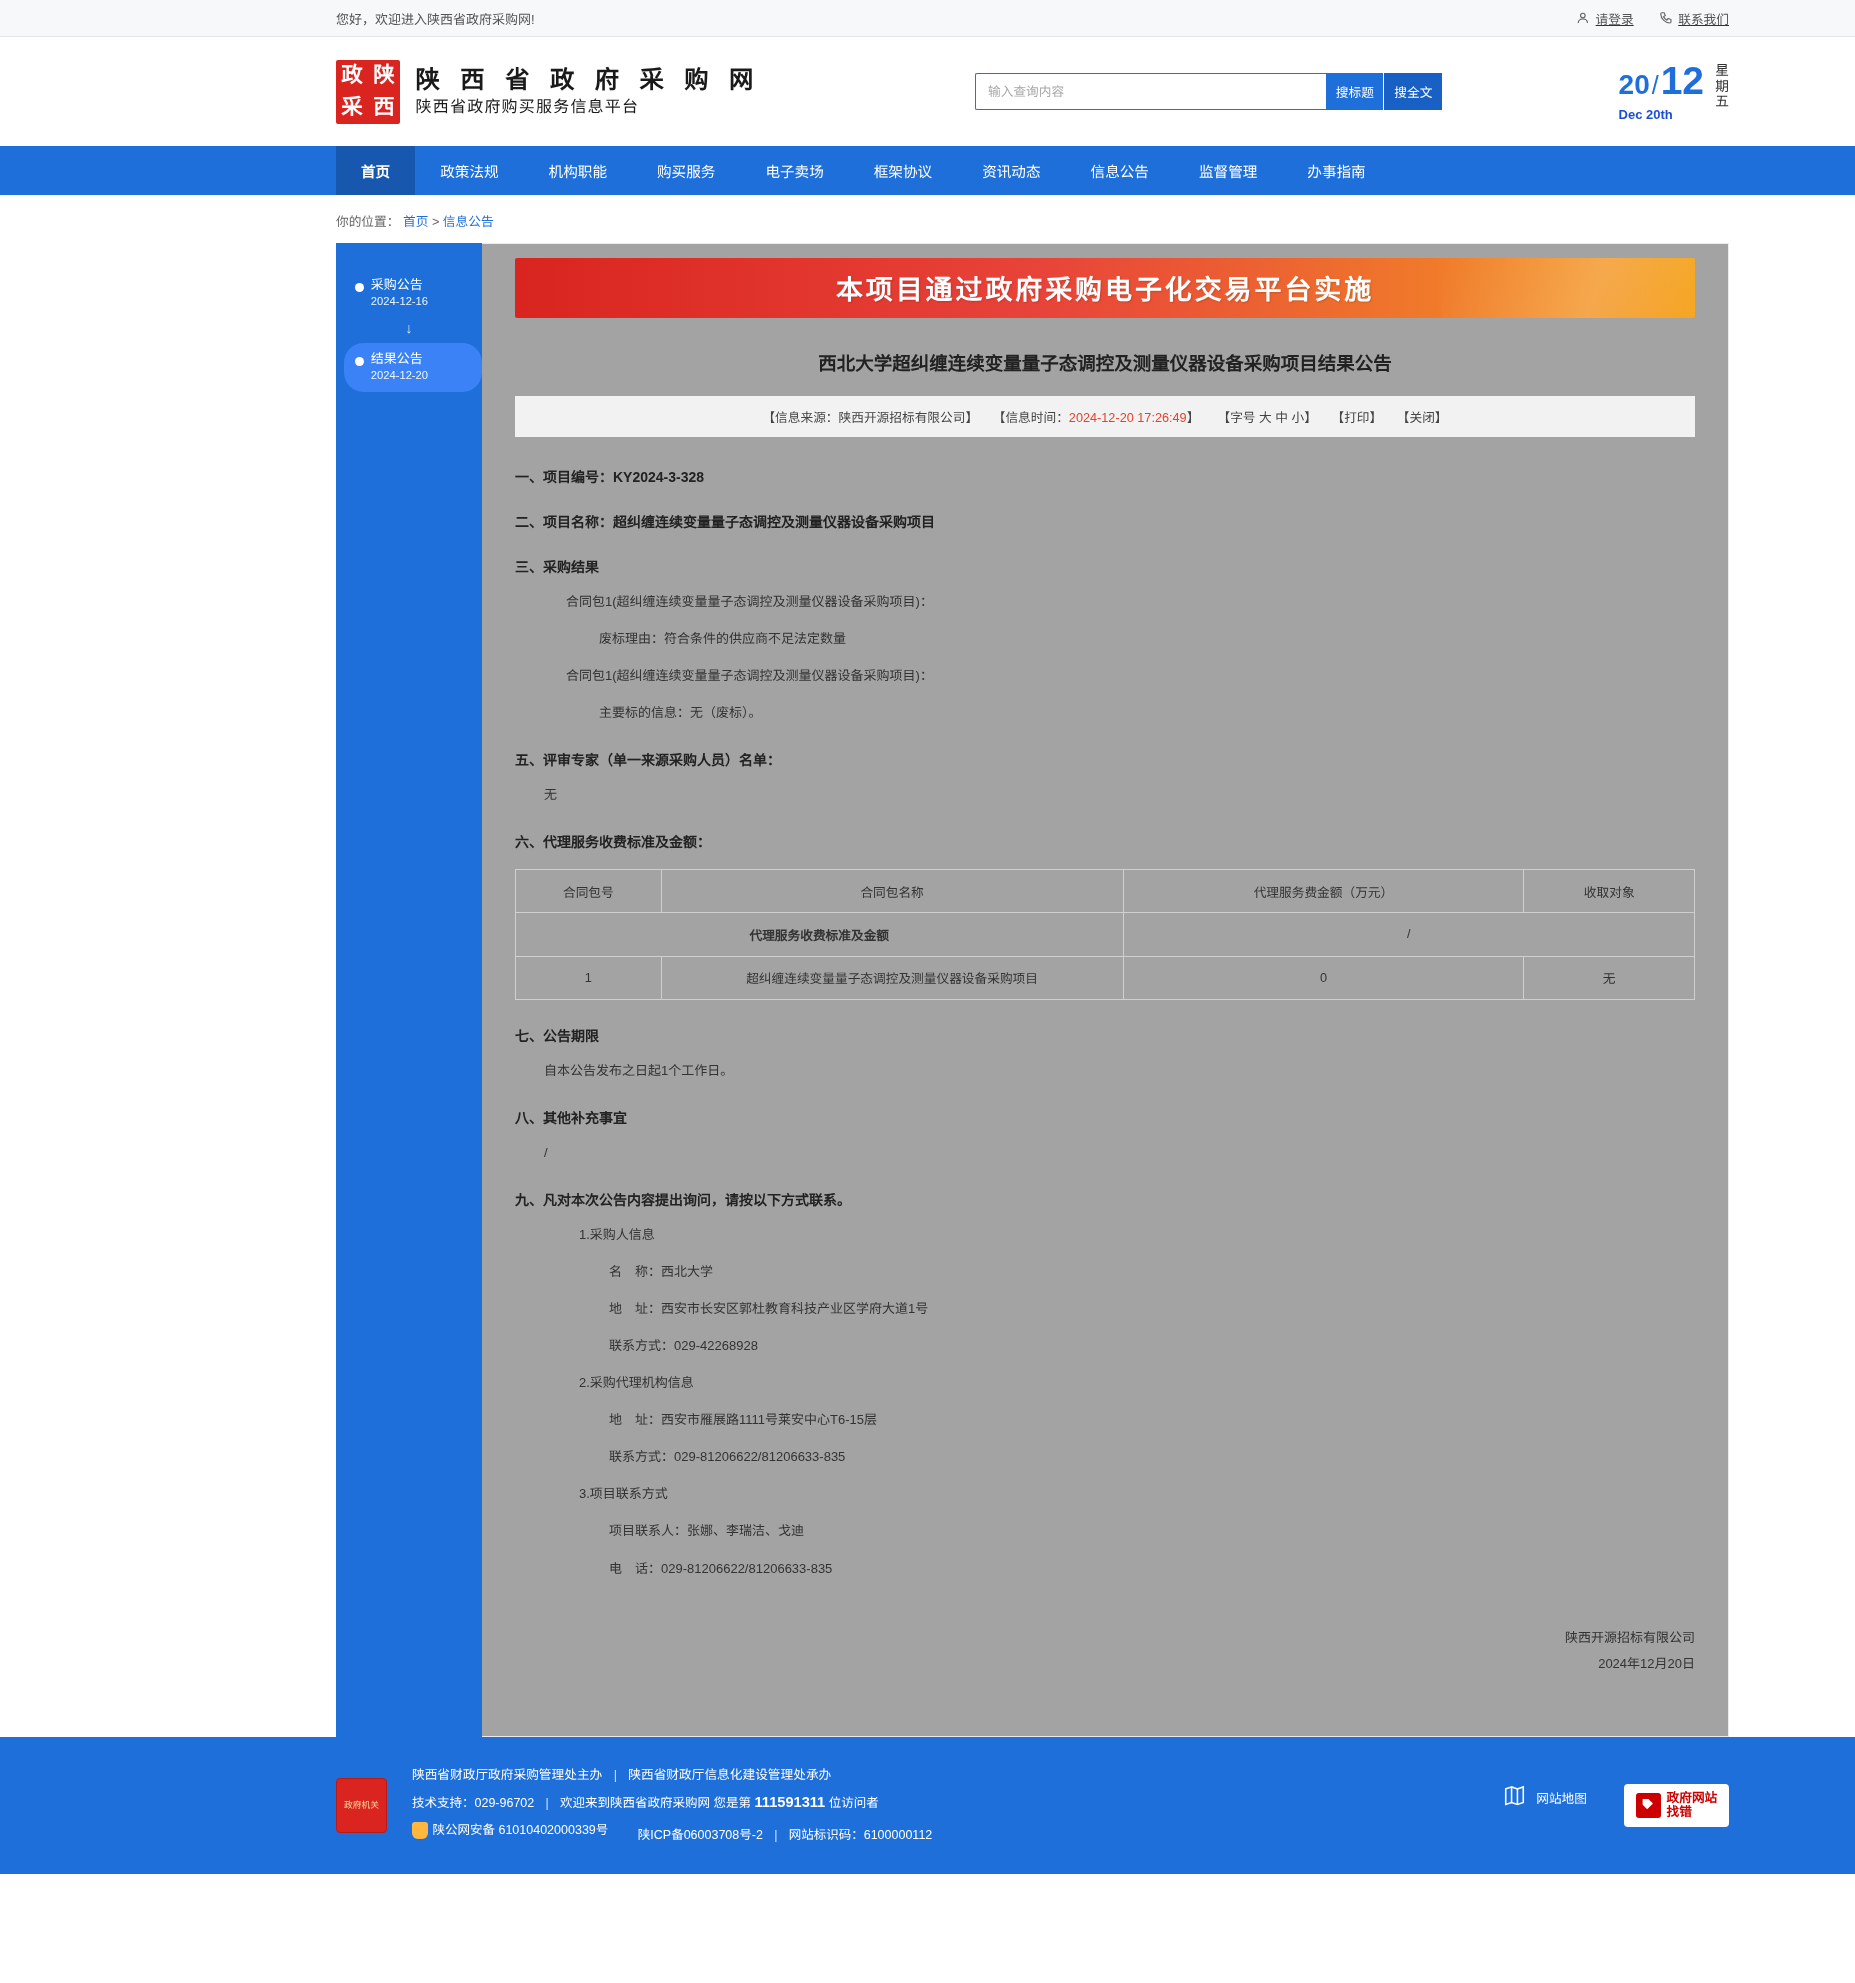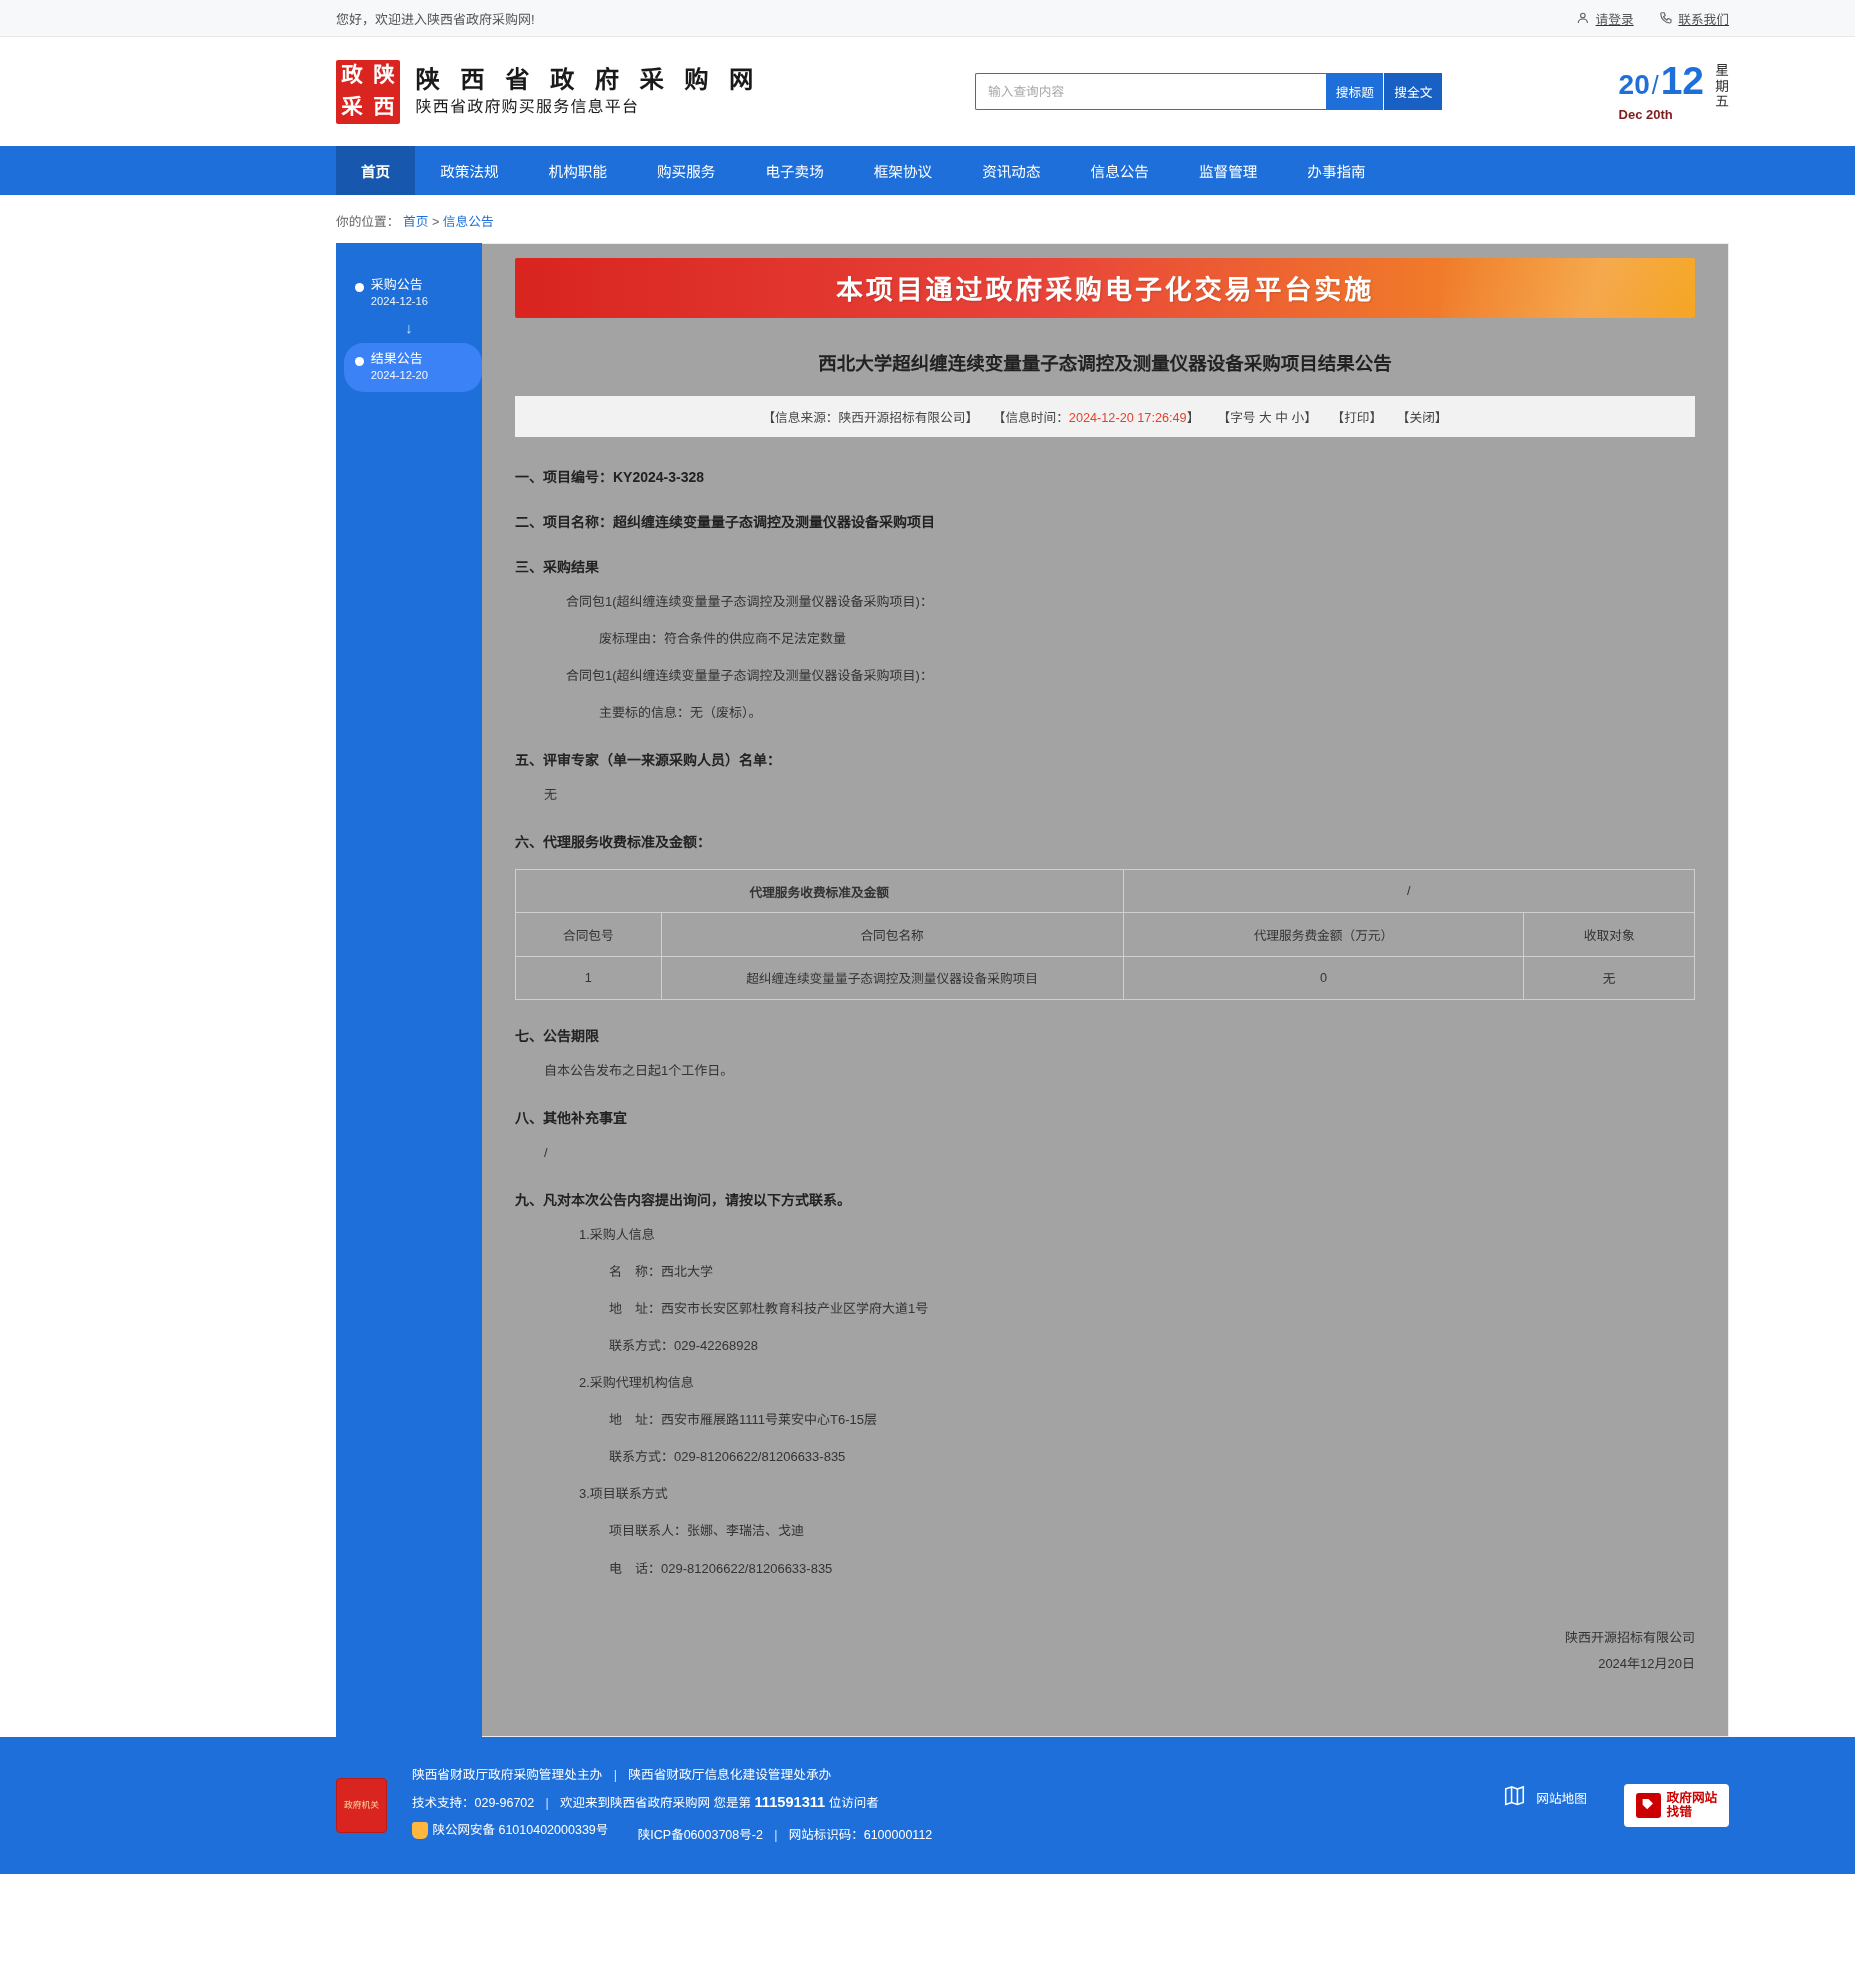--- a/index.html
+++ b/index.html
@@ -94,21 +94,21 @@
     color: #fff; border: none;
     font-size: 12.7px; cursor: pointer;
   }
   .btn-search.alt { background: #1960c4; width: 59px; border-left: 1px solid #fff; }
 
   .datebox { display: flex; align-items: flex-start; gap: 7.8px; }
   .date-num-line { display: flex; align-items: baseline; }
   .d-20 { font-size: 28px; font-weight: bold; color: #1e6fd9; }
   .d-slash { font-size: 25px; color: #1e6fd9; margin: 0 2px; font-weight: 300; }
   .d-12 { font-size: 39px; font-weight: bold; color: #1e6fd9; line-height: 1; }
-  .date-eng { font-size: 13px; color: #7f1d1d; margin-top: 5.9px; font-weight: bold; }
+  .date-eng { font-size: 13px; color: #1d4ed8; margin-top: 5.9px; font-weight: bold; }
   .weekday {
     font-size: 13.7px; color: #333; line-height: 1.25;
     writing-mode: vertical-rl; letter-spacing: 2px;
     margin-top: 2px;
   }
 
   
   .nav {
     height: 49px;
     background: #1e6fd9;
@@ -444,28 +444,28 @@
     <div class="p ind1">合同包1(超纠缠连续变量量子态调控及测量仪器设备采购项目)：</div>
     <div class="p ind2">主要标的信息：无（废标）。</div>
 
     <div class="sec">五、评审专家（单一来源采购人员）名单：</div>
     <div class="p ind-small">无</div>
 
     <div class="sec">六、代理服务收费标准及金额：</div>
     <table class="fee">
       <tbody>
           <tr>
-        <td class="head" colspan="2">代理服务收费标准及金额</td>
-        <td colspan="2">/</td>
-      </tr>
-      <tr>
         <td style="width:117px">合同包号</td>
         <td style="width:371px">合同包名称</td>
         <td style="width:322px">代理服务费金额（万元）</td>
         <td style="width:137px">收取对象</td>
+      </tr>
+      <tr>
+        <td class="head" colspan="2">代理服务收费标准及金额</td>
+        <td colspan="2">/</td>
       </tr>
       <tr>
         <td>1</td>
         <td>超纠缠连续变量量子态调控及测量仪器设备采购项目</td>
         <td>0</td>
         <td>无</td>
       </tr>
     </tbody>
       </table>
 

